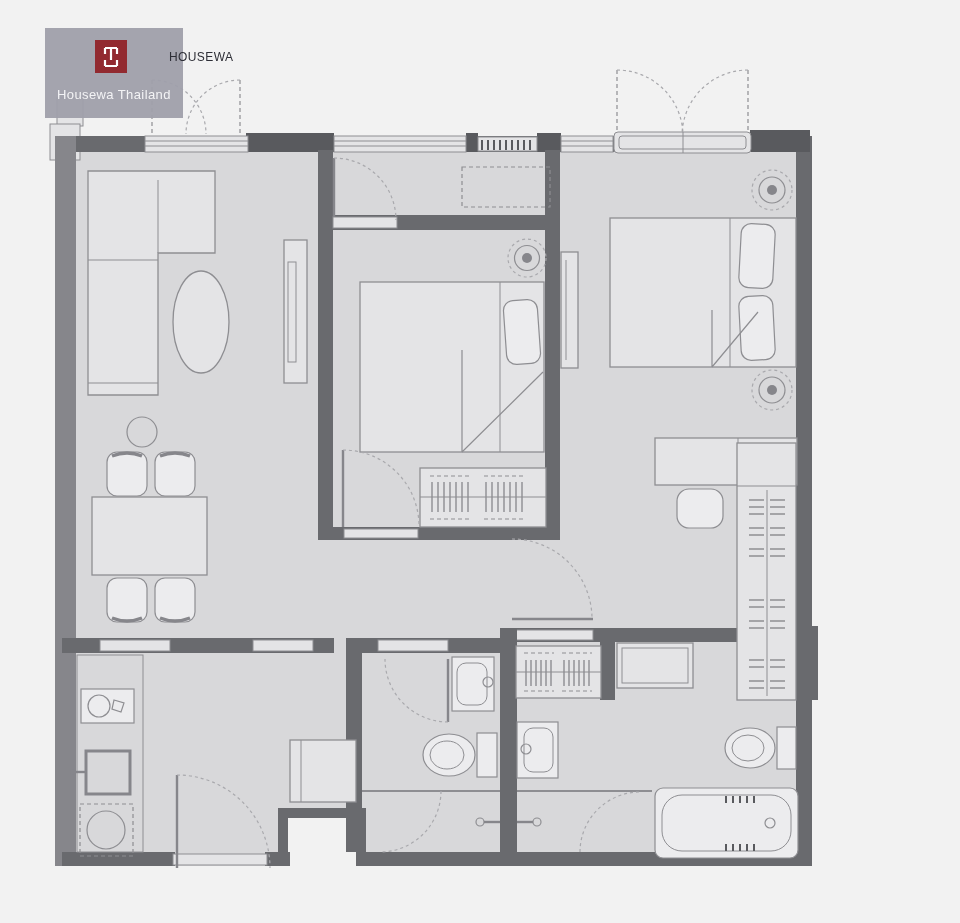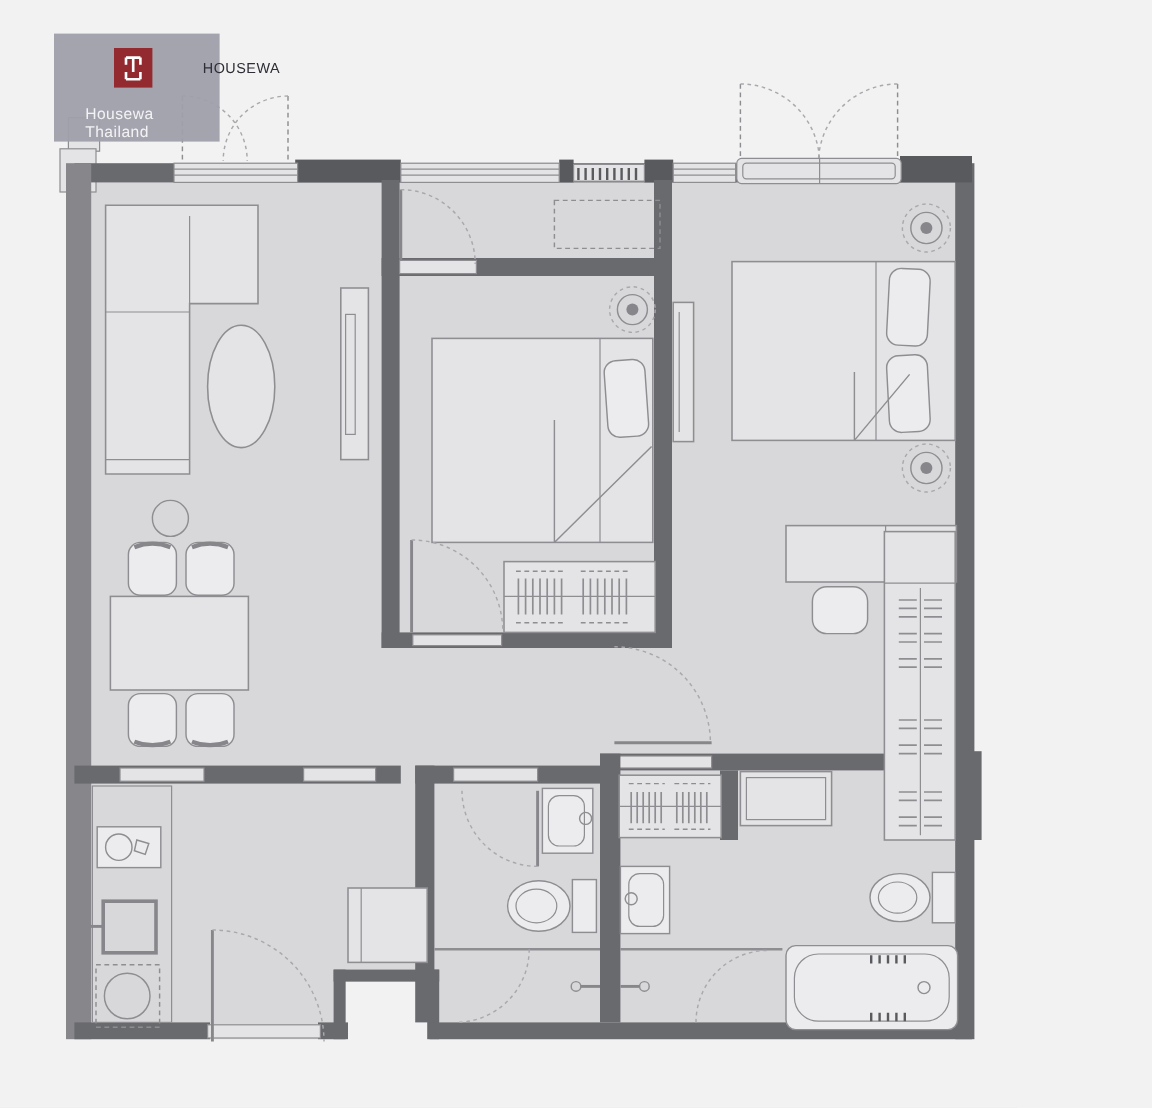--- a/index.html
+++ b/index.html
@@ -27,21 +27,21 @@
   .tickd   {fill:none;stroke:var(--wall-dark,#595a5e);stroke-width:2;}
   .glass   {fill:none;stroke:var(--line,#8e8e92);stroke-width:2;}
 
   
   .brandbox{position:absolute;left:45px;top:28px;width:138px;height:90px;
             background:var(--logo-bg,#a0a0ab);opacity:0.95;z-index:5;}
   .brandbox .mark{position:absolute;left:50px;top:12px;width:32px;height:33px;
             background:var(--logo-red,#8d2026);}
   .brandbox .brand{position:absolute;left:84px;top:22px;font-size:12px;font-weight:normal;
             letter-spacing:0.4px;color:var(--brand-color,#23242c);margin-left:40px;}
-  .brandbox .sub{position:absolute;left:26px;top:59px;font-size:13px;
+  .brandbox .sub{position:absolute;left:12px;top:59px;font-size:13px;
             letter-spacing:0.4px;color:var(--subtitle,#f4f4f6);}
 </style>
 </head>
 <body>
 
 <div class="stage">
 
 <svg width="960" height="923" viewBox="0 0 960 923">
 
   <g>

